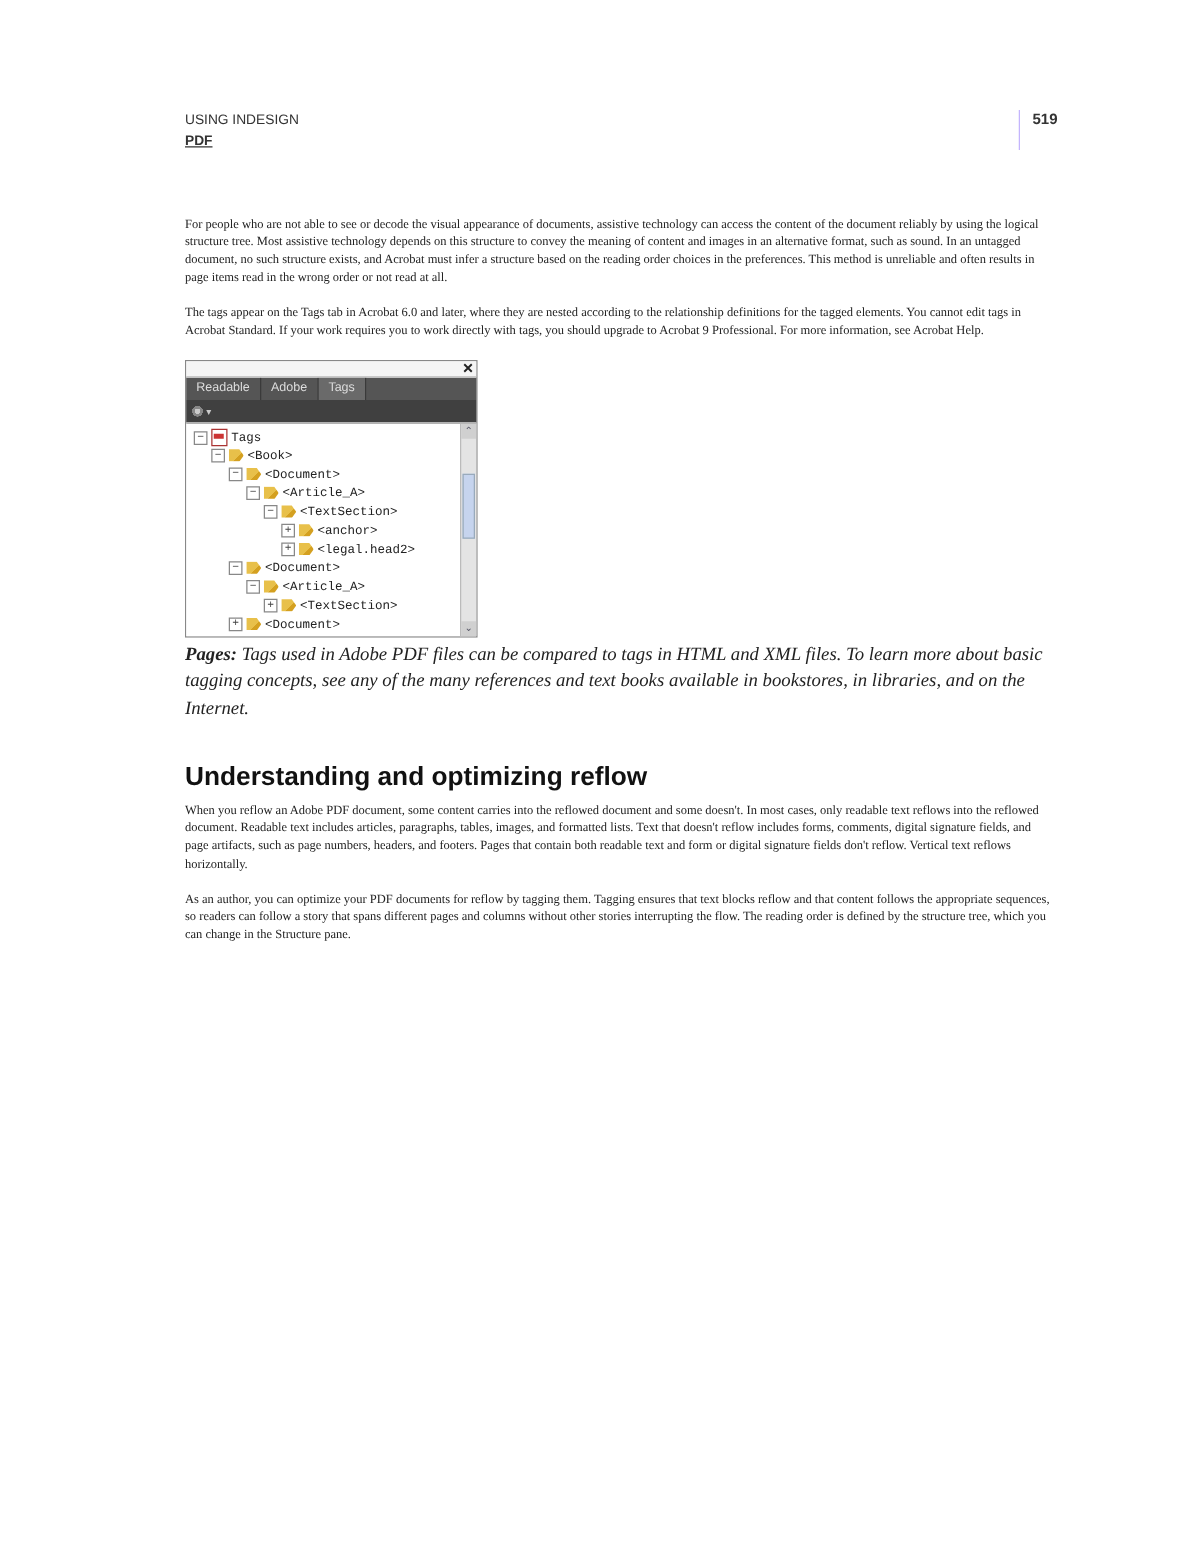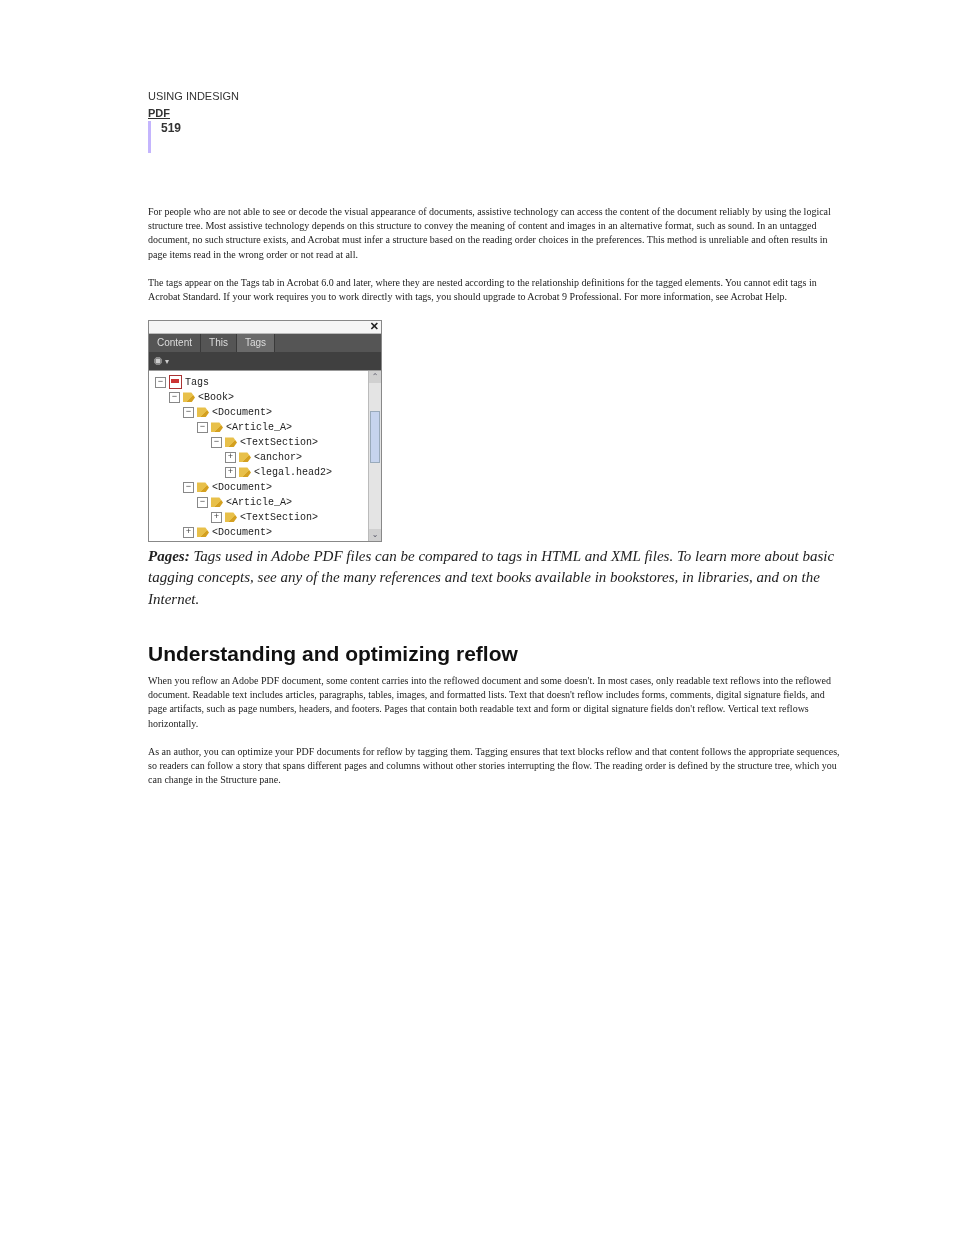--- a/index.html
+++ b/index.html
@@ -16,29 +16,28 @@
     min-height: 1100px;
   }
   .header-row {
     display: flex;
     justify-content: space-between;
     align-items: flex-start;
     font-family: "Myriad Pro", "Helvetica Neue", Arial, sans-serif;
     font-size: 11px;
     color: #333;
     margin-bottom: 52px;
-    flex-direction: column;
   }
   .header-left { line-height: 1.5; }
   .header-left .bold { font-weight: 700; text-decoration: underline; }
   .header-right {
     font-weight: 700;
     font-size: 12px;
     padding-left: 10px;
-    border-left: 3px solid #c4b5fd;
+    border-left: 1px solid #c4b5fd;
     height: 32px;
     display: flex;
     align-items: flex-start;
   }
   .body-para {
     font-size: 10px;
     line-height: 1.42;
     margin: 0 0 14px 0;
     color: #222;
   }
@@ -198,22 +197,22 @@
   </div>
 
   <p class="body-para">For people who are not able to see or decode the visual appearance of documents, assistive technology can access the content of the document reliably by using the logical structure tree. Most assistive technology depends on this structure to convey the meaning of content and images in an alternative format, such as sound. In an untagged document, no such structure exists, and Acrobat must infer a structure based on the reading order choices in the preferences. This method is unreliable and often results in page items read in the wrong order or not read at all.</p>
   <p class="body-para">The tags appear on the Tags tab in Acrobat 6.0 and later, where they are nested according to the relationship definitions for the tagged elements. You cannot edit tags in Acrobat Standard. If your work requires you to work directly with tags, you should upgrade to Acrobat 9 Professional. For more information, see Acrobat Help.</p>
 
   <div class="panel">
     <div class="panel-top">
       <span class="panel-close">✕</span>
     </div>
     <div class="panel-tabs">
-      <span>Content</span>
-      <span>This</span>
+      <span>Readable</span>
+      <span>Adobe</span>
       <span class="active">Tags</span>
     </div>
     <div class="panel-toolbar">
       <span class="gear"></span>
       <span style="color:#ccc;font-size:8px;margin-left:2px">▾</span>
     </div>
     <div class="panel-body">
       <div class="scroll-track">
         <div class="scroll-up">⌃</div>
         <div class="scroll-thumb"></div>

